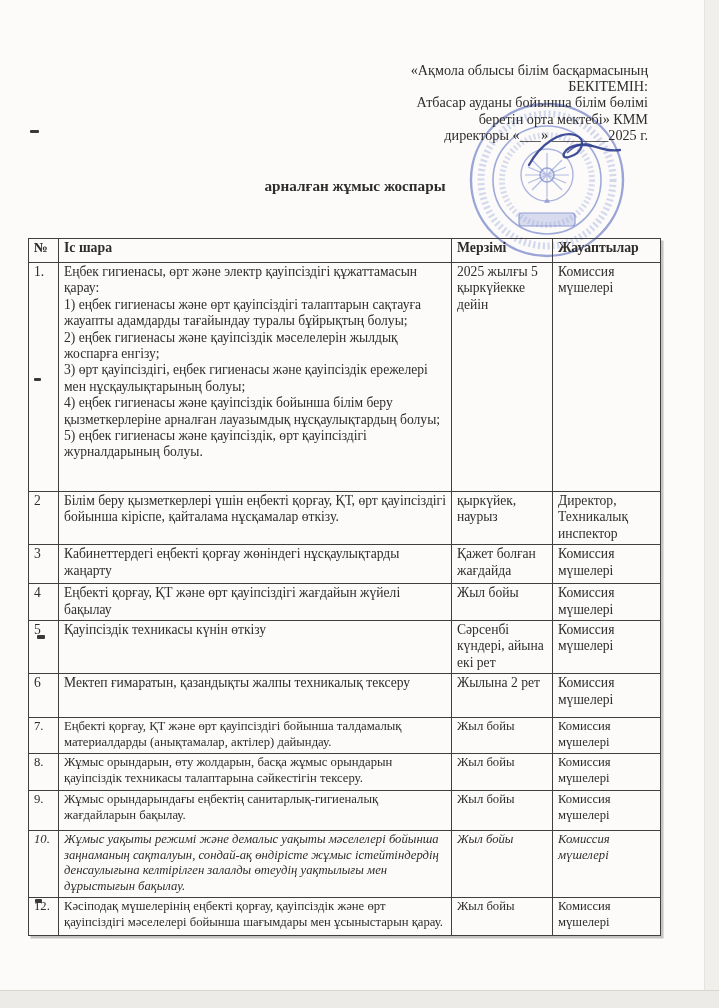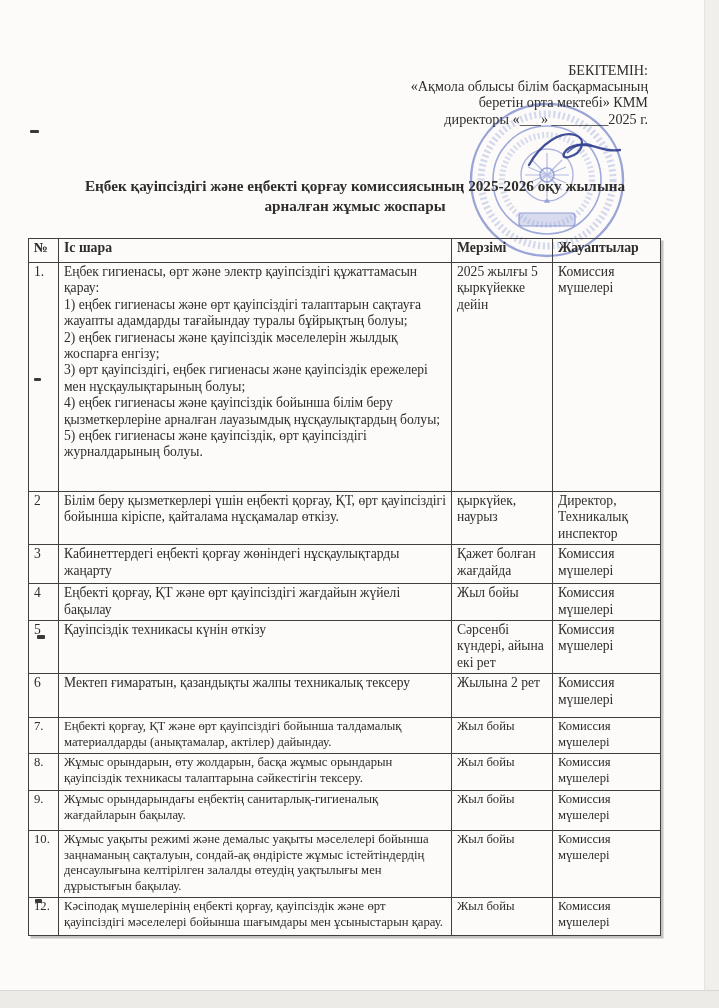--- a/index.html
+++ b/index.html
@@ -59,21 +59,21 @@
   .plan td.action-cell{white-space:pre-line;margin-top:16px;}
   tbody tr:nth-child(1){height:229px;}
   tbody tr:nth-child(2){height:49px;}
   tbody tr:nth-child(3){height:39px;}
   tbody tr:nth-child(4){height:36px;}
   tbody tr:nth-child(5){height:48px;}
   tbody tr:nth-child(6){height:44px;}
   tbody tr:nth-child(7){height:36px;}
   tbody tr:nth-child(8){height:37px;}
   tbody tr:nth-child(9){height:40px;}
-  tbody tr:nth-child(10){height:67px;}
+  tbody tr:nth-child(10){height:67px;font-style:italic;}
   tbody tr:nth-child(11){height:38px;}
   tbody tr:nth-child(12){height:43px;font-style:italic;}
   
   .dash{position:absolute;background:#3a3938;border-radius:1px;z-index:4;}
   .dash1{left:30px;top:130px;width:9px;height:3px;}
   .dash2{left:34px;top:378px;width:7px;height:3px;}
   .dash3{left:37px;top:635px;width:8px;height:4px;}
   .dash4{left:35px;top:899px;width:7px;height:4px;}
 </style>
 </head>
@@ -104,28 +104,28 @@
       <path d="M82 108 l3 -6 l3 6 l-6 0 z" fill="#6577c6" opacity="0.6" stroke="none"></path>
     </g>
   </svg>
 
   <svg class="signature" width="115" height="50" viewBox="0 0 115 50">
     <path d="M6 42 C 18 20, 38 8, 52 12 C 64 16, 60 30, 46 34 C 36 37, 40 24, 56 22 C 72 20, 80 30, 97 27" fill="none" stroke="#2c3c8e" stroke-width="2.3" stroke-linecap="round" opacity="0.9"></path>
     <path d="M44 30 C 52 22, 62 18, 70 23" fill="none" stroke="#2c3c8e" stroke-width="1.6" opacity="0.75"></path>
   </svg>
 
   <div class="approval">
+    <div>«Ақмола облысы білім басқармасының</div>
     <div>БЕКІТЕМІН:</div>
-    <div>«Ақмола облысы білім басқармасының</div>
+    <div>Атбасар ауданы бойынша білім бөлімі</div>
     <div>беретін орта мектебі» КММ</div>
     <div>директоры «___» ________2025 г.</div>
   </div>
 
   <div class="doc-title">
-    <div>Еңбек қауіпсіздігі және еңбекті қорғау комиссиясының 2025-2026 оқу жылына</div>
     <div>арналған жұмыс жоспары</div>
   </div>
 
   <table class="plan">
     <colgroup>
       <col style="width:30px">
         <col style="width:393px">
       <col style="width:101px">
         <col style="width:108px">
     </colgroup>

